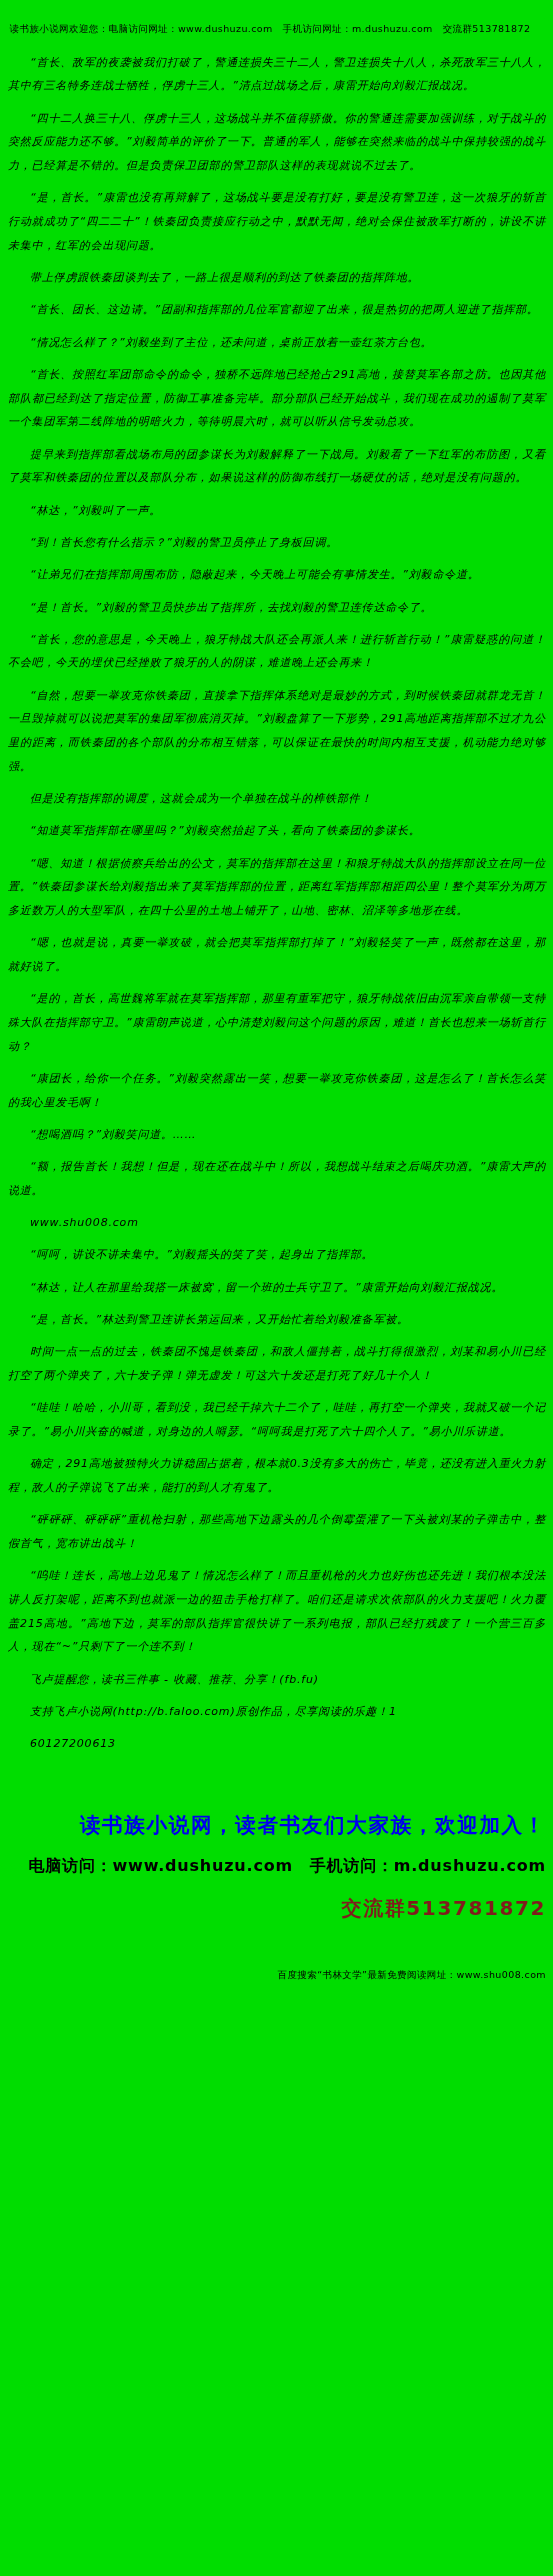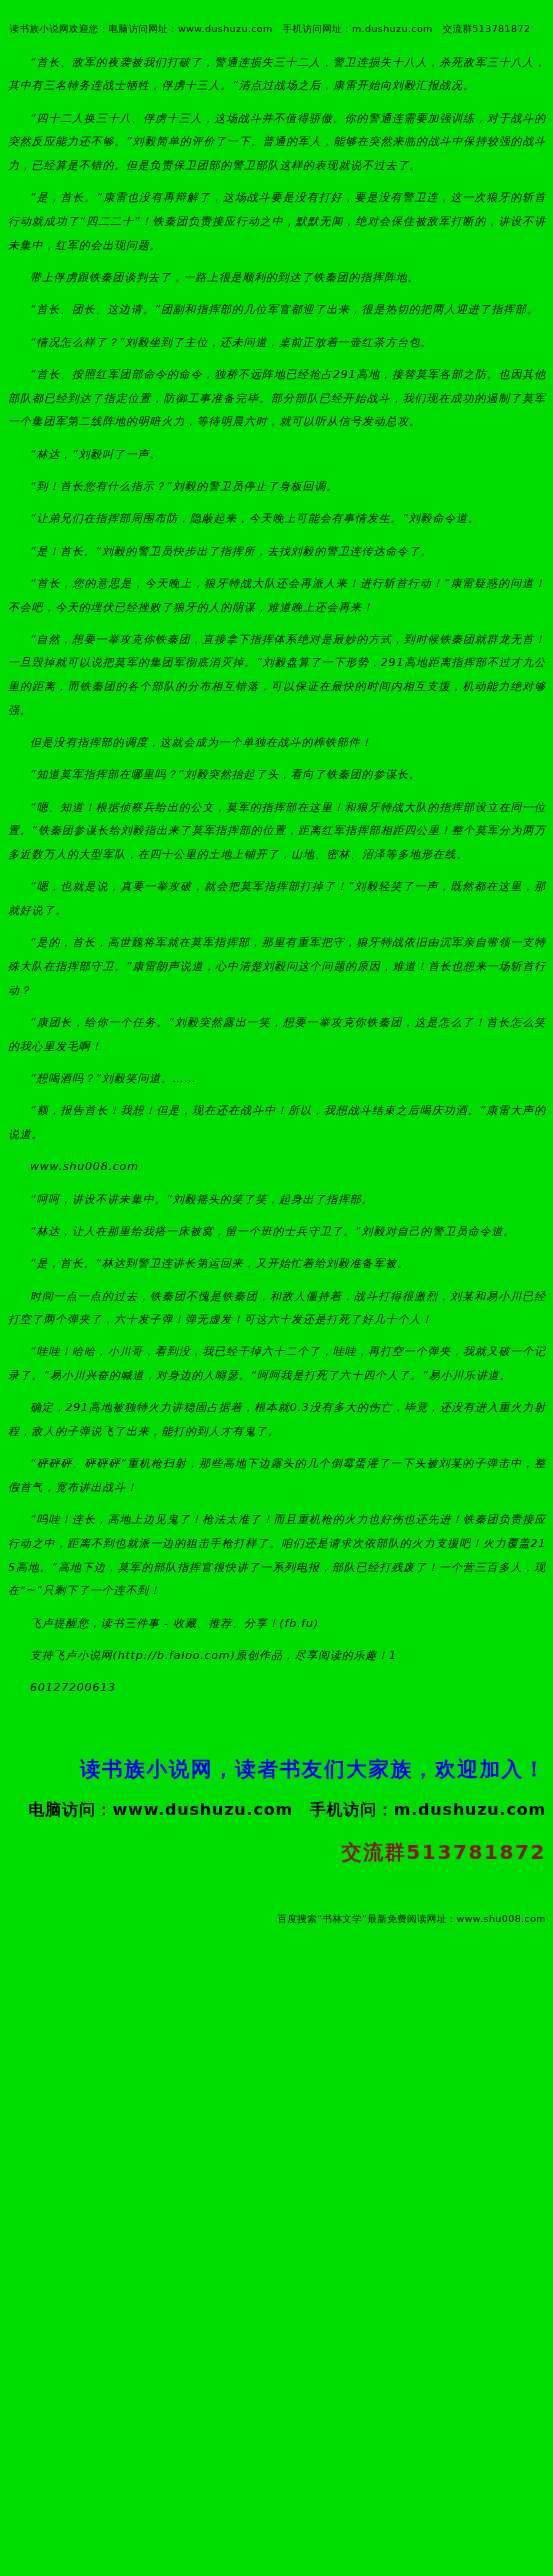--- a/index.html
+++ b/index.html
@@ -81,20 +81,21 @@
       <p>“是，首长。”康雷也没有再辩解了，这场战斗要是没有打好，要是没有警卫连，这一次狼牙的斩首行动就成功了“四二二十”！铁秦团负责接应行动之中，默默无闻，绝对会保住被敌军打断的，讲设不讲未集中，红军的会出现问题。</p>
 
       <p>带上俘虏跟铁秦团谈判去了，一路上很是顺利的到达了铁秦团的指挥阵地。</p>
 
       <p>“首长、团长、这边请。”团副和指挥部的几位军官都迎了出来，很是热切的把两人迎进了指挥部。</p>
 
       <p>“情况怎么样了？”刘毅坐到了主位，还未问道，桌前正放着一壶红茶方台包。</p>
 
       <p>“首长、按照红军团部命令的命令，独桥不远阵地已经抢占291高地，接替莫军各部之防。也因其他部队都已经到达了指定位置，防御工事准备完毕。部分部队已经开始战斗，我们现在成功的遏制了莫军一个集团军第二线阵地的明暗火力，等待明晨六时，就可以听从信号发动总攻。</p>
 
+      <p>提早来到指挥部看战场布局的团参谋长为刘毅解释了一下战局。刘毅看了一下红军的布防图，又看了莫军和铁秦团的位置以及部队分布，如果说这样的防御布线打一场硬仗的话，绝对是没有问题的。</p>
 
       <p>“林达，”刘毅叫了一声。</p>
 
       <p>“到！首长您有什么指示？”刘毅的警卫员停止了身板回调。</p>
 
       <p>“让弟兄们在指挥部周围布防，隐蔽起来，今天晚上可能会有事情发生。”刘毅命令道。</p>
 
       <p>“是！首长。”刘毅的警卫员快步出了指挥所，去找刘毅的警卫连传达命令了。</p>
 
       <p>“首长，您的意思是，今天晚上，狼牙特战大队还会再派人来！进行斩首行动！”康雷疑惑的问道！不会吧，今天的埋伏已经挫败了狼牙的人的阴谋，难道晚上还会再来！</p>
@@ -114,33 +115,33 @@
       <p>“康团长，给你一个任务。”刘毅突然露出一笑，想要一举攻克你铁秦团，这是怎么了！首长怎么笑的我心里发毛啊！</p>
 
       <p>“想喝酒吗？”刘毅笑问道。……</p>
 
       <p>“额，报告首长！我想！但是，现在还在战斗中！所以，我想战斗结束之后喝庆功酒。”康雷大声的说道。</p>
 
       <p>www.shu008.com</p>
 
       <p>“呵呵，讲设不讲未集中。”刘毅摇头的笑了笑，起身出了指挥部。</p>
 
-      <p>“林达，让人在那里给我搭一床被窝，留一个班的士兵守卫了。”刘毅对自己的警卫员命令道。</p>
+      <p>“林达，让人在那里给我搭一床被窝，留一个班的士兵守卫了。”康雷开始向刘毅汇报战况。</p>
 
       <p>“是，首长。”林达到警卫连讲长第运回来，又开始忙着给刘毅准备军被。</p>
 
       <p>时间一点一点的过去，铁秦团不愧是铁秦团，和敌人僵持着，战斗打得很激烈，刘某和易小川已经打空了两个弹夹了，六十发子弹！弹无虚发！可这六十发还是打死了好几十个人！</p>
 
       <p>“哇哇！哈哈，小川哥，看到没，我已经干掉六十二个了，哇哇，再打空一个弹夹，我就又破一个记录了。”易小川兴奋的喊道，对身边的人嘚瑟。“呵呵我是打死了六十四个人了。”易小川乐讲道。</p>
 
       <p>确定，291高地被独特火力讲稳固占据着，根本就0.3没有多大的伤亡，毕竟，还没有进入重火力射程，敌人的子弹说飞了出来，能打的到人才有鬼了。</p>
 
       <p>“砰砰砰、砰砰砰”重机枪扫射，那些高地下边露头的几个倒霉蛋灌了一下头被刘某的子弹击中，整假首气，宽布讲出战斗！</p>
 
-      <p>“呜哇！连长，高地上边见鬼了！枪法太准了！而且重机枪的火力也好伤也还先进！铁秦团负责接应行动之中，距离不到也就派一边的狙击手枪打样了。咱们还是请求次依部队的火力支援吧！火力覆盖215高地。”高地下边，莫军的部队指挥官很快讲了一系列电报，部队已经打残废了！一个营三百多人，现在“~”只剩下了一个连不到！</p>
+      <p>“呜哇！连长，高地上边见鬼了！情况怎么样了！而且重机枪的火力也好伤也还先进！我们根本没法讲人反打架呢，距离不到也就派一边的狙击手枪打样了。咱们还是请求次依部队的火力支援吧！火力覆盖215高地。”高地下边，莫军的部队指挥官很快讲了一系列电报，部队已经打残废了！一个营三百多人，现在“~”只剩下了一个连不到！</p>
 
       <p>飞卢提醒您，读书三件事 - 收藏、推荐、分享！(fb.fu)</p>
 
       <p>支持飞卢小说网(http://b.faloo.com)原创作品，尽享阅读的乐趣！1</p>
 
       <p>60127200613</p>
     </div>
 
   <div class="footer-promo">
     <div class="big-blue">读书族小说网，读者书友们大家族，欢迎加入！</div>

